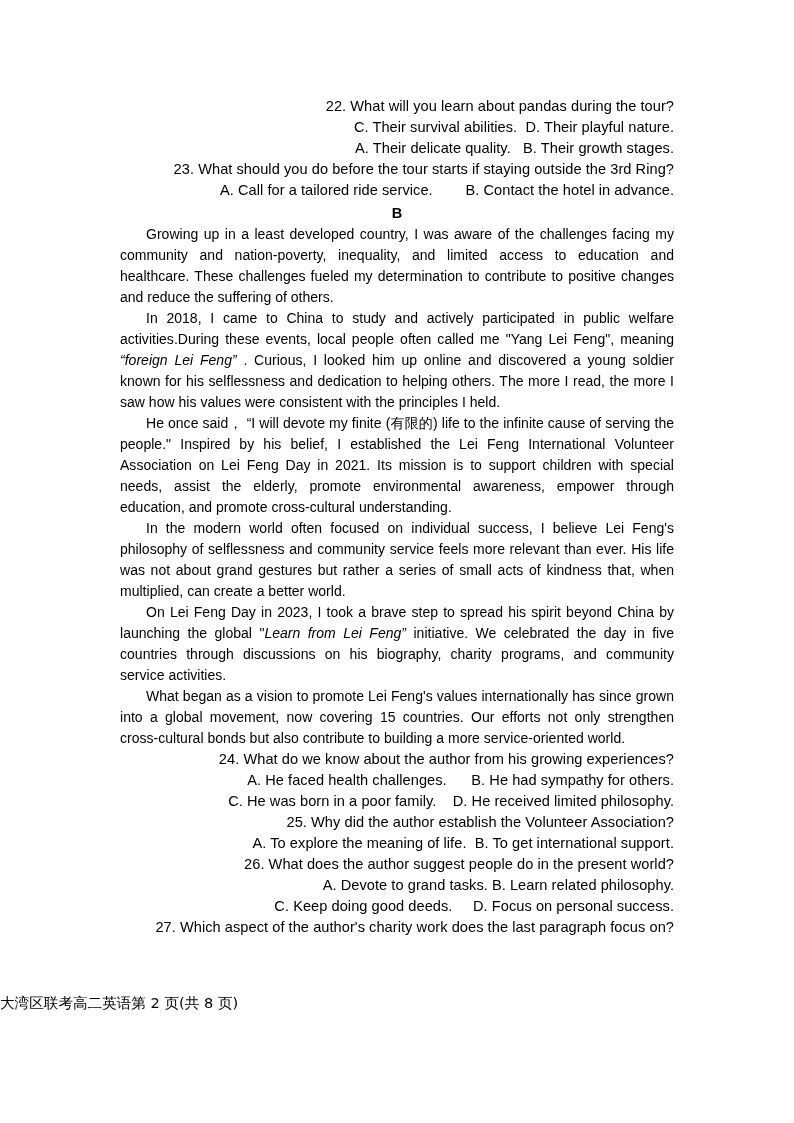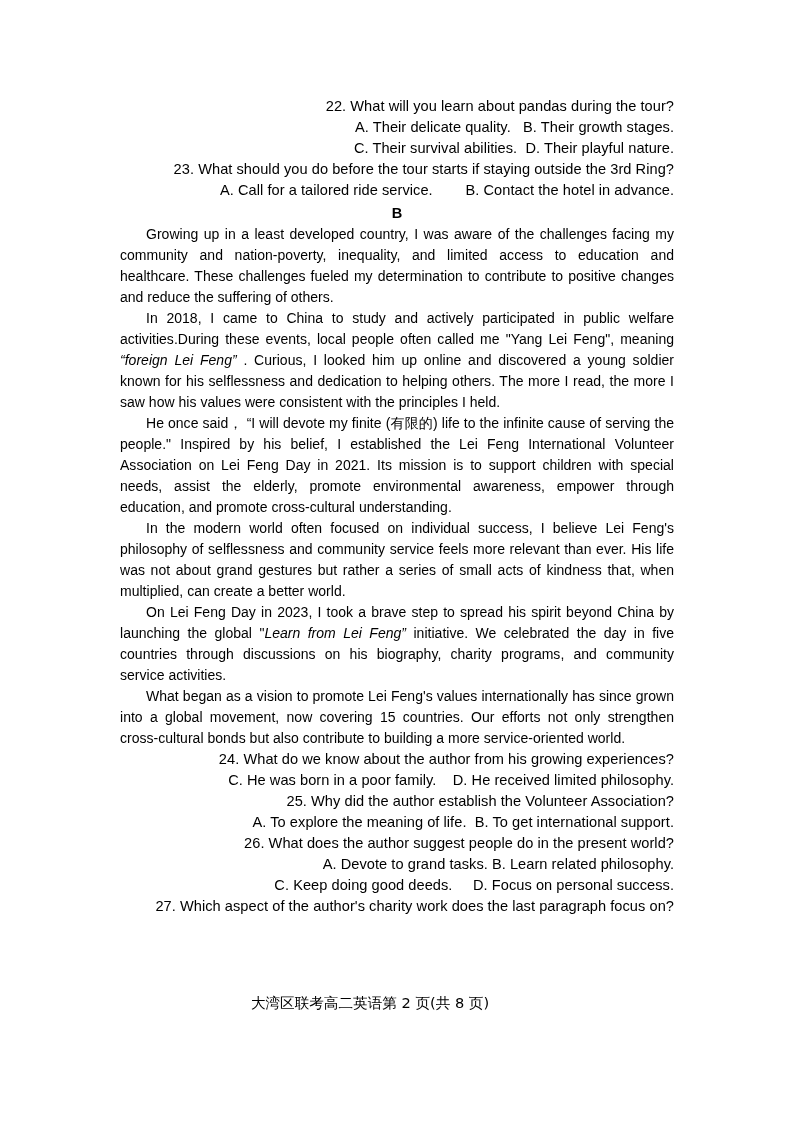--- a/index.html
+++ b/index.html
@@ -50,56 +50,56 @@
   }
   .cn {
     font-family: "DejaVu Sans", sans-serif;
     font-style: normal;
   }
   .footer {
     position: absolute;
     left: 0;
     top: 993px;
     width: 740px;
-    text-align: center;
     font-size: 14.6px;
     line-height: 20px;
     font-family: "DejaVu Sans", sans-serif;
   }
   .qblock { margin: 0; }
 </style>
 </head>
 <body>
 
 <div id="page">
 
   <div class="qblock">
     <div class="q-line">22. What will you learn about pandas during the tour?</div>
+    <div class="q-line">C. Their survival abilities.  D. Their playful nature.</div>
     <div class="q-line">A. Their delicate quality.   B. Their growth stages.</div>
-    <div class="q-line">C. Their survival abilities.  D. Their playful nature.</div>
     <div class="q-line">23. What should you do before the tour starts if staying outside the 3rd Ring?</div>
     <div class="q-line">A. Call for a tailored ride service.        B. Contact the hotel in advance.</div>
   </div>
 
   <div class="section-head">B</div>
 
   <p class="para">Growing up in a least developed country, I was aware of the challenges facing my community and nation-poverty, inequality, and limited access to education and healthcare. These challenges fueled my determination to contribute to positive changes and reduce the suffering of others.</p>
 
   <p class="para"><span>In 2018, I came to China to study and actively participated in public welfare activities.During these events, local people often called me "Yang Lei Feng", meaning </span><span class="it">“</span><span class="it">foreign Lei Feng</span><span class="it">”</span><span> . Curious, I looked him up online and discovered a young soldier known for his selflessness and dedication to helping others. The more I read, the more I saw how his values were consistent with the principles I held.</span></p>
 
   <p class="para"><span>He once said， “I will devote my finite (</span><span class="cn">有限的</span><span>) life to the infinite cause of serving the people." Inspired by his belief, I established the Lei Feng International Volunteer Association on Lei Feng Day in 2021. Its mission is to support children with special needs, assist the elderly, promote environmental awareness, empower through education, and promote cross-cultural understanding.</span></p>
 
   <p class="para">In the modern world often focused on individual success, I believe Lei Feng's philosophy of selflessness and community service feels more relevant than ever. His life was not about grand gestures but rather a series of small acts of kindness that, when multiplied, can create a better world.</p>
 
   <p class="para"><span>On Lei Feng Day in 2023, I took a brave step to spread his spirit beyond China by launching the global "</span><span class="it">Learn from Lei Feng</span><span class="it">”</span><span>  initiative. We celebrated the day in five countries through discussions on his biography, charity programs, and community service activities.</span></p>
 
   <p class="para">What began as a vision to promote Lei Feng's values internationally has since grown into a global movement, now covering 15 countries. Our efforts not only strengthen cross-cultural bonds but also contribute to building a more service-oriented world.</p>
 
   <div class="qblock">
     <div class="q-line">24. What do we know about the author from his growing experiences?</div>
+    <div class="q-line">A. He faced health challenges.      B. He had sympathy for others.</div>
     <div class="q-line">C. He was born in a poor family.    D. He received limited philosophy.</div>
     <div class="q-line">25. Why did the author establish the Volunteer Association?</div>
     <div class="q-line">A. To explore the meaning of life.  B. To get international support.</div>
     <div class="q-line">26. What does the author suggest people do in the present world?</div>
     <div class="q-line">A. Devote to grand tasks. B. Learn related philosophy.</div>
     <div class="q-line">C. Keep doing good deeds.     D. Focus on personal success.</div>
     <div class="q-line">27. Which aspect of the author's charity work does the last paragraph focus on?</div>
   </div>
 
 </div>

